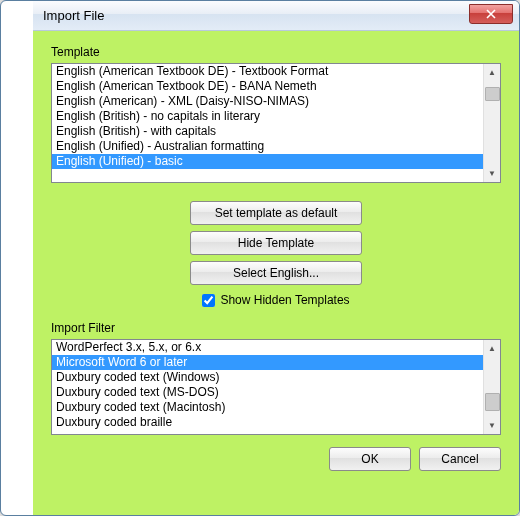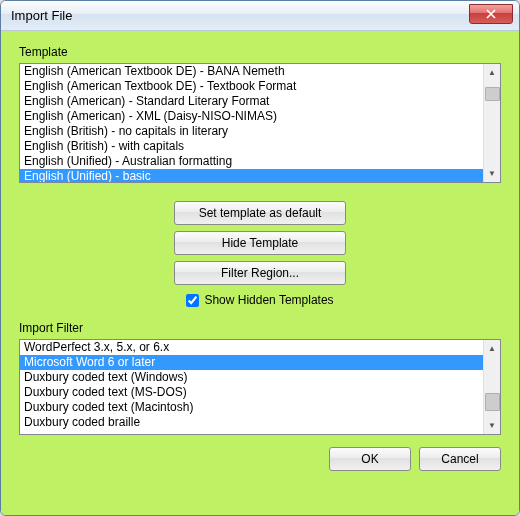--- a/index.html
+++ b/index.html
@@ -16,20 +16,21 @@
   .window {
     width: 520px;
     height: 516px;
     background: #fff;
     border: 1px solid #5a7fa0;
     border-radius: 6px;
     box-shadow: 0 0 6px rgba(0,0,0,0.3);
     display: flex;
     flex-direction: column;
     overflow: hidden;
+    padding-left: 32px;
   }
   .titlebar {
     height: 30px;
     background: linear-gradient(to bottom, #fbfcfe 0%, #e8eef6 45%, #d7e3f1 46%, #e3ecf7 100%);
     border-bottom: 1px solid #b8c9dc;
     display: flex;
     align-items: center;
     padding: 0 2px 0 10px;
   }
   .titlebar .title {
@@ -160,40 +161,39 @@
         <path d="M1 1 L9 9 M9 1 L1 9" stroke="#fff" stroke-width="1.6" fill="none"></path>
       </svg>
     </div>
   </div>
 
   <div class="body">
 
     <div class="group-label">Template</div>
     <div class="listbox template">
       <div class="list-inner" id="template-list">
+          <div class="list-item">English (American Textbook DE) - Textbook Format</div>
           <div class="list-item">English (American Textbook DE) - BANA Nemeth</div>
-          <div class="list-item">English (American Textbook DE) - Textbook Format</div>
-          <div class="list-item">English (American) - Standard Literary Format</div>
           <div class="list-item">English (American) - XML (Daisy-NISO-NIMAS)</div>
           <div class="list-item">English (British) - no capitals in literary</div>
           <div class="list-item">English (British) - with capitals</div>
           <div class="list-item">English (Unified) - Australian formatting</div>
           <div class="list-item selected">English (Unified) - basic</div>
         </div>
       <div class="scrollbar">
         <div class="scroll-arrow">▲</div>
         <div class="scroll-thumb" style="height:14px;margin-top:6px;margin-bottom:auto;"></div>
         <div class="scroll-arrow">▼</div>
       </div>
     </div>
 
     <div class="center-block">
       <button class="win-btn">Set template as default</button>
       <button class="win-btn">Hide Template</button>
-      <button class="win-btn">Filter Region...</button>
+      <button class="win-btn">Select English...</button>
       <label class="checkbox-row">
         <input type="checkbox" id="show-hidden-cb" checked="" style="">
         <span>Show Hidden Templates</span>
       </label>
     </div>
 
     <div class="group-label">Import Filter</div>
     <div class="listbox filter">
       <div class="list-inner" id="filter-list">
           <div class="list-item">WordPerfect 3.x, 5.x, or 6.x</div>

